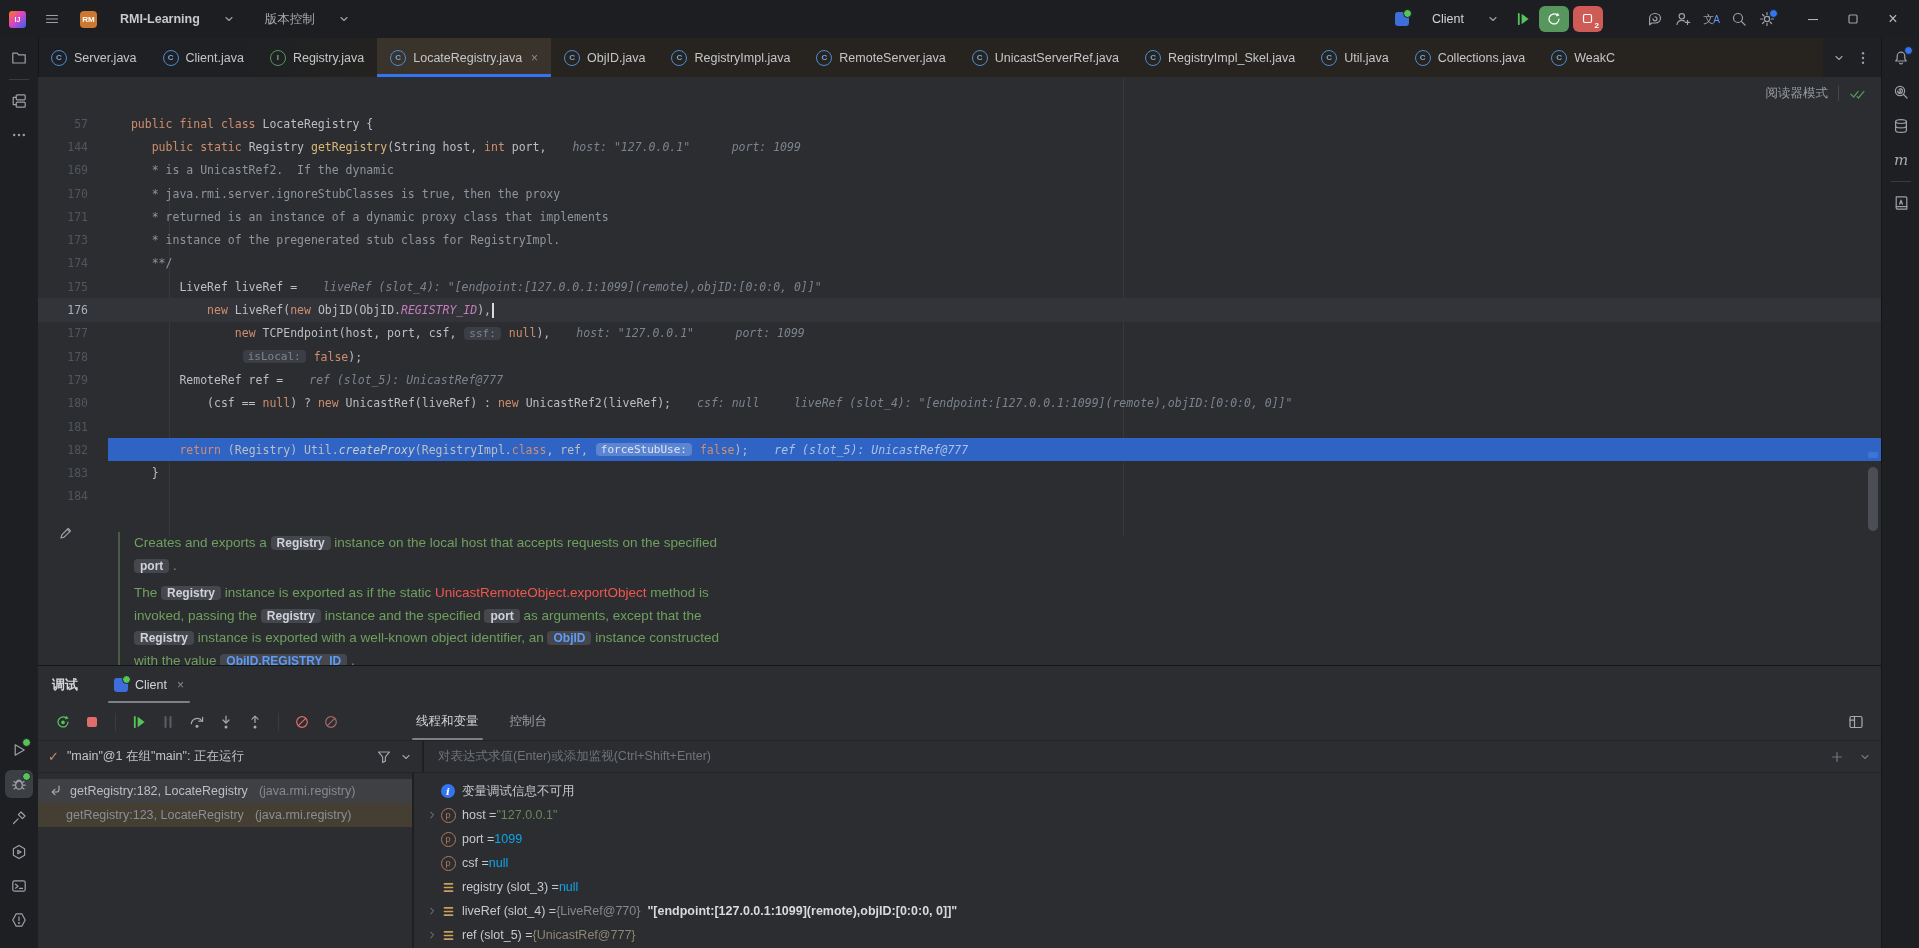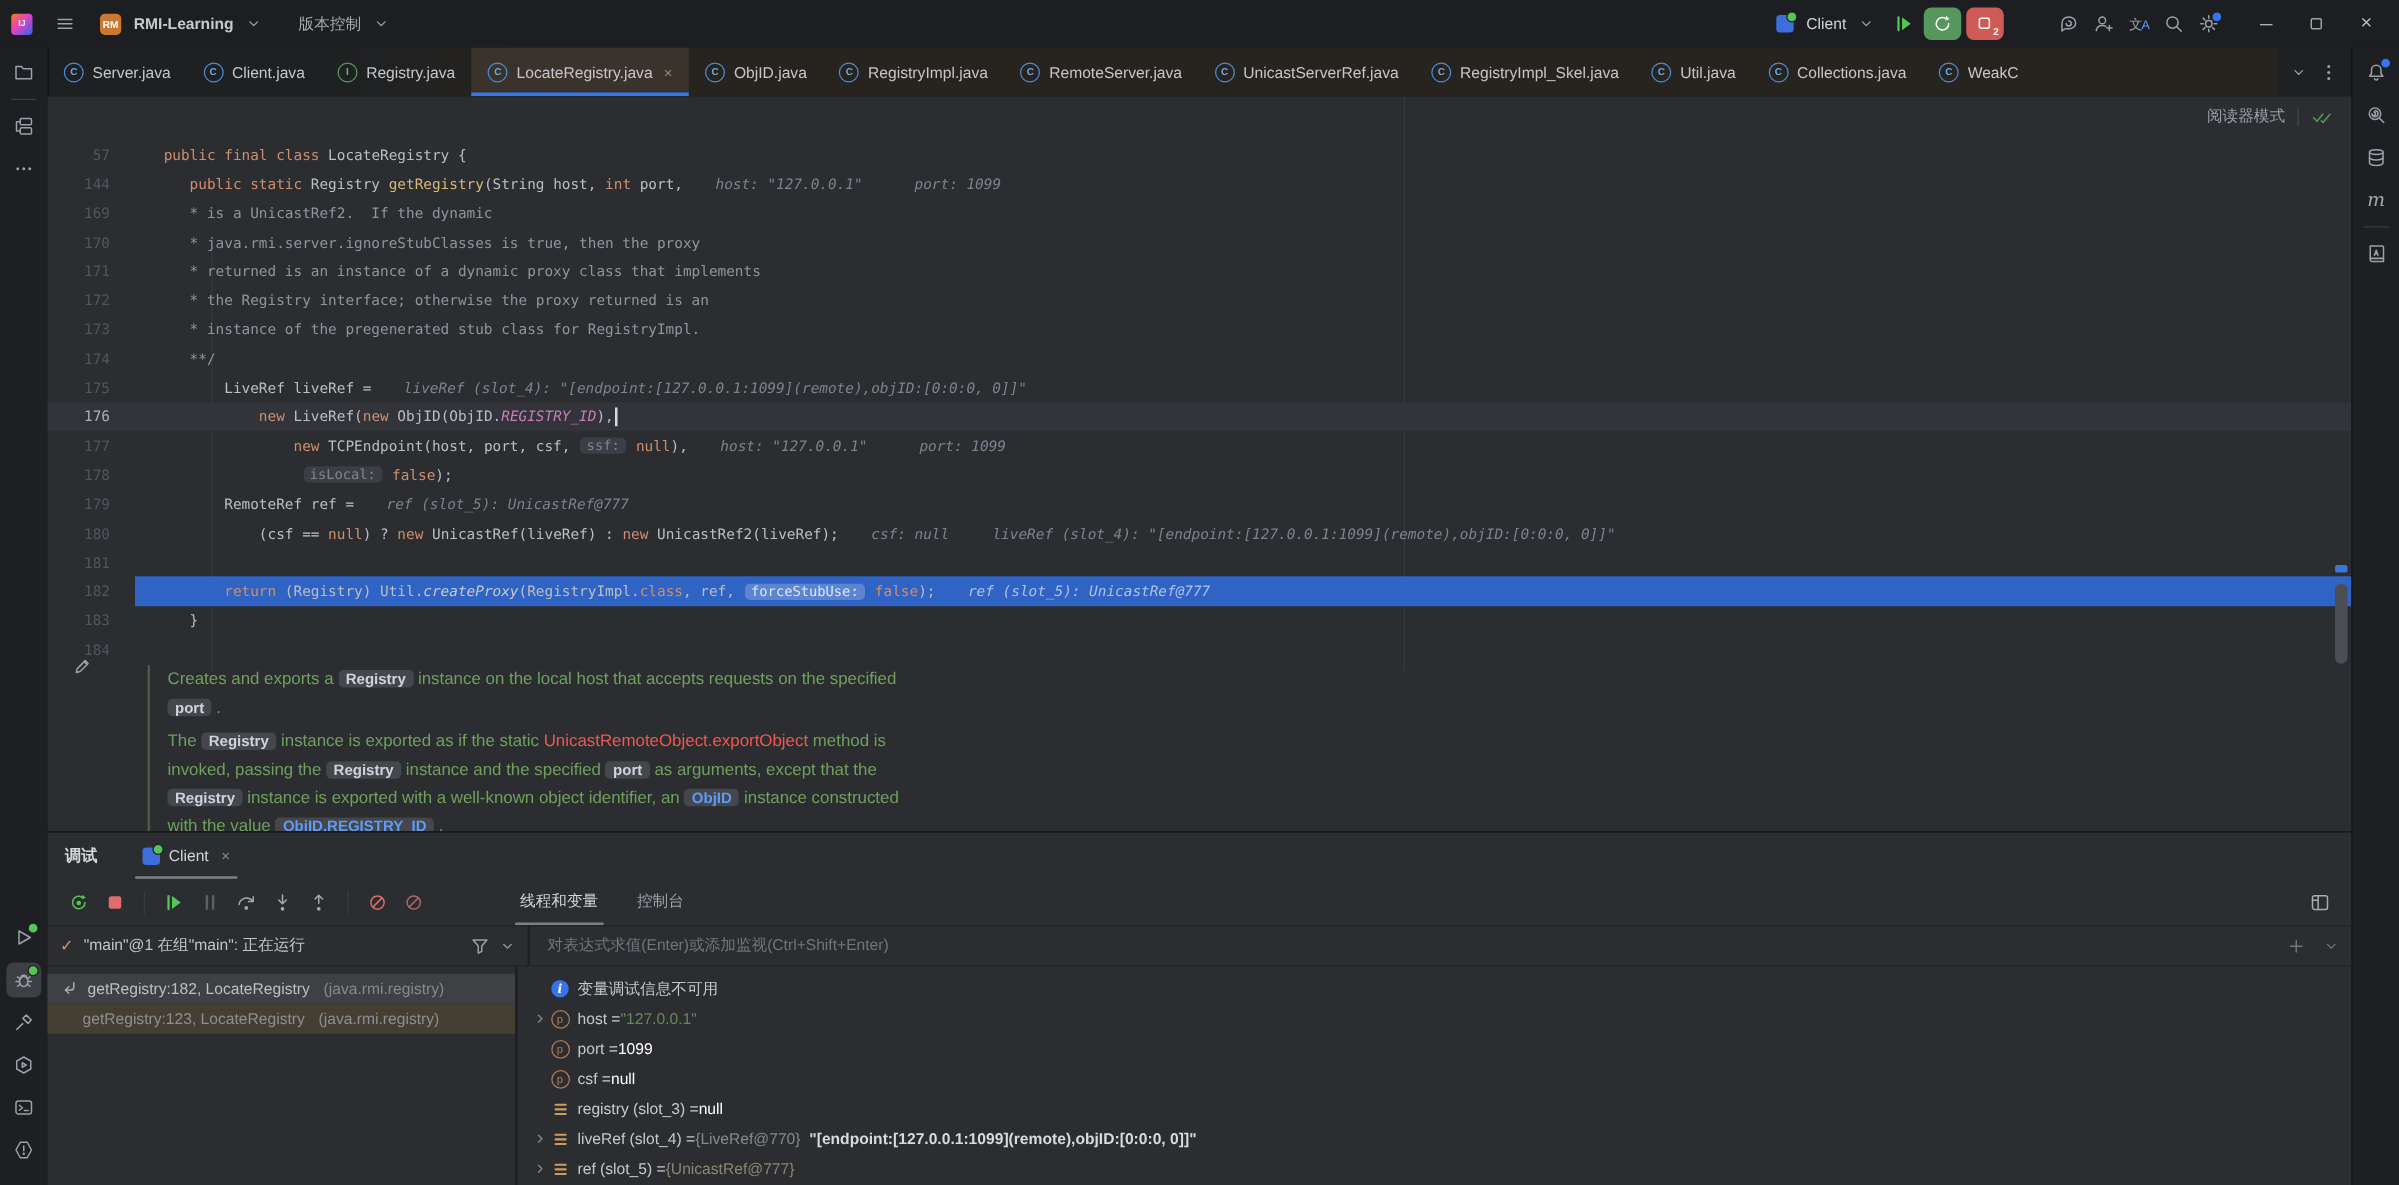--- a/index.html
+++ b/index.html
@@ -7,21 +7,21 @@
        color:#bcbec4;overflow:hidden;position:relative;font-size:12.5px;}
   svg{display:block}
   .icn{display:flex;align-items:center;justify-content:center;color:#9da0a8}
 
   
   #titlebar{position:absolute;left:0;top:0;width:1919px;height:38px;background:#1c1e21;
             border-bottom:1px solid #141517;display:flex;align-items:center}
   .logo{width:17px;height:17px;border-radius:3px;margin:0 12px 0 9px;
         background:linear-gradient(135deg,#f97a12,#e343c0 45%,#2e63f0);
         display:flex;align-items:center;justify-content:center;color:#fff;font-size:7px;font-weight:bold}
-  .tb-item{display:flex;align-items:center;gap:10px;padding:0 8px;height:26px;border-radius:5px;color:#c7c9cd}
+  .tb-item{display:flex;align-items:center;gap:23px;padding:0 8px;height:26px;border-radius:5px;color:#c7c9cd}
   .badge-rm{width:17px;height:17px;border-radius:4px;background:#cd7832;color:#fff;
             font-size:8px;font-weight:bold;display:flex;align-items:center;justify-content:center}
   .tb-right{margin-left:auto;display:flex;align-items:center;gap:2px;padding-right:6px}
   .tbbtn{width:28px;height:26px;border-radius:5px;display:flex;align-items:center;justify-content:center;
          color:#9da0a8;position:relative;font-size:13px}
   .pill{width:30px;height:26px;border-radius:6px;display:flex;align-items:center;justify-content:center;color:#fff;position:relative}
   .pill.green{background:#57965c}
   .pill.red{background:#cf5b56;margin-left:2px}
   .pill .cnt{position:absolute;right:4px;bottom:2px;font-size:8px;font-weight:bold}
   .dot{position:absolute;width:7px;height:7px;border-radius:50%;border:1.5px solid #1c1e21}
@@ -131,21 +131,21 @@
   #vars{flex:1;padding-top:6px;padding-left:10px;overflow:hidden}
   .vrow{height:24px;display:flex;align-items:center;white-space:nowrap}
   .vexp{width:16px;display:flex;align-items:center;justify-content:center;color:#85888f;flex:none}
   .vic{width:16px;height:16px;margin-right:6px;display:flex;align-items:center;justify-content:center;flex:none}
   .ic-info{width:14px;height:14px;border-radius:50%;background:#3574f0;color:#fff;font-size:10px;
            font-weight:bold;display:flex;align-items:center;justify-content:center;font-family:"DejaVu Serif",serif;font-style:italic}
   .ic-param{width:13px;height:13px;border-radius:50%;border:1.5px solid #b07a57;color:#b07a57;
             font-size:9px;display:flex;align-items:center;justify-content:center}
   .vname{color:#c6c8cd}
   .v-string{color:#6a8759}
-  .v-plain{color:#ffffff}
+  .v-plain{color:#0ea5e9}
   .v-ref{color:#85888f}
   .v-refdim{color:#8d8672}
   .v-extra{color:#d7dade;font-weight:bold;margin-left:7px}
 </style>
 </head>
 <body>
 
 <div id="titlebar">
   <div class="logo">IJ</div>
   <div class="tbbtn">
@@ -437,21 +437,20 @@
 
 <div id="editor">
   <div class="vguide" style="left:131px;top:115px;height:345px"></div>
   <div class="vguide" style="left:1085px;top:0;height:460px"></div>
   <div id="code">
       <div class="crow"><div class="gnum">57</div><div class="ccode"><span class="tk-kw"> public final class</span><span class="tk-id"> LocateRegistry {</span></div></div>
       <div class="crow"><div class="gnum">144</div><div class="ccode"><span class="tk-kw">    public static</span><span class="tk-id"> Registry </span><span class="tk-decl">getRegistry</span><span class="tk-id">(String host, </span><span class="tk-kw">int</span><span class="tk-id"> port,</span><span class="hint">host: "127.0.0.1"      port: 1099</span></div></div>
       <div class="crow"><div class="gnum">169</div><div class="ccode"><span class="tk-doc">    * is a UnicastRef2.  If the dynamic</span></div></div>
       <div class="crow"><div class="gnum">170</div><div class="ccode"><span class="tk-doc">    * java.rmi.server.ignoreStubClasses is true, then the proxy</span></div></div>
       <div class="crow"><div class="gnum">171</div><div class="ccode"><span class="tk-doc">    * returned is an instance of a dynamic proxy class that implements</span></div></div>
-      <div class="crow"><div class="gnum">172</div><div class="ccode"><span class="tk-doc">    * the Registry interface; otherwise the proxy returned is an</span></div></div>
       <div class="crow"><div class="gnum">173</div><div class="ccode"><span class="tk-doc">    * instance of the pregenerated stub class for RegistryImpl.</span></div></div>
       <div class="crow"><div class="gnum">174</div><div class="ccode"><span class="tk-doc">    **/</span></div></div>
       <div class="crow"><div class="gnum">175</div><div class="ccode"><span class="tk-id">        LiveRef liveRef =</span><span class="hint">liveRef (slot_4): "[endpoint:[127.0.0.1:1099](remote),objID:[0:0:0, 0]]"</span></div></div>
       <div class="crow current"><div class="gnum">176</div><div class="ccode"><span class="tk-id">            </span><span class="tk-kw">new</span><span class="tk-id"> LiveRef(</span><span class="tk-kw">new</span><span class="tk-id"> ObjID(ObjID.</span><span class="tk-sf">REGISTRY_ID</span><span class="tk-id">),</span><span class="caret"></span></div></div>
       <div class="crow"><div class="gnum">177</div><div class="ccode"><span class="tk-id">                </span><span class="tk-kw">new</span><span class="tk-id"> TCPEndpoint(host, port, csf, </span><span class="tk-chip">ssf:</span><span class="tk-id"> </span><span class="tk-kw">null</span><span class="tk-id">),</span><span class="hint">host: "127.0.0.1"      port: 1099</span></div></div>
       <div class="crow"><div class="gnum">178</div><div class="ccode"><span class="tk-id">                 </span><span class="tk-chip">isLocal:</span><span class="tk-id"> </span><span class="tk-kw">false</span><span class="tk-id">);</span></div></div>
       <div class="crow"><div class="gnum">179</div><div class="ccode"><span class="tk-id">        RemoteRef ref =</span><span class="hint">ref (slot_5): UnicastRef@777</span></div></div>
       <div class="crow"><div class="gnum">180</div><div class="ccode"><span class="tk-id">            (csf == </span><span class="tk-kw">null</span><span class="tk-id">) ? </span><span class="tk-kw">new</span><span class="tk-id"> UnicastRef(liveRef) : </span><span class="tk-kw">new</span><span class="tk-id"> UnicastRef2(liveRef);</span><span class="hint">csf: null     liveRef (slot_4): "[endpoint:[127.0.0.1:1099](remote),objID:[0:0:0, 0]]"</span></div></div>
       <div class="crow"><div class="gnum">181</div><div class="ccode"></div></div>
       <div class="crow exec"><div class="gnum">182</div><div class="ccode"><span class="tk-id">        </span><span class="tk-kw">return</span><span class="tk-id"> (Registry) Util.</span><span class="tk-itid">createProxy</span><span class="tk-id">(RegistryImpl.</span><span class="tk-kw">class</span><span class="tk-id">, ref, </span><span class="tk-chip">forceStubUse:</span><span class="tk-id"> </span><span class="tk-kw">false</span><span class="tk-id">);</span><span class="hint">ref (slot_5): UnicastRef@777</span></div></div>

